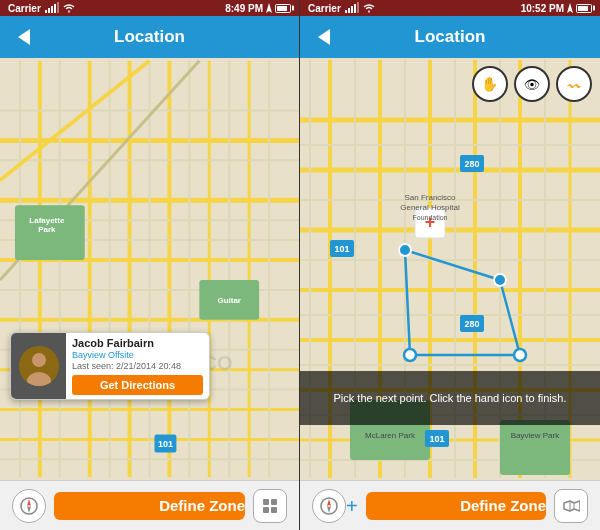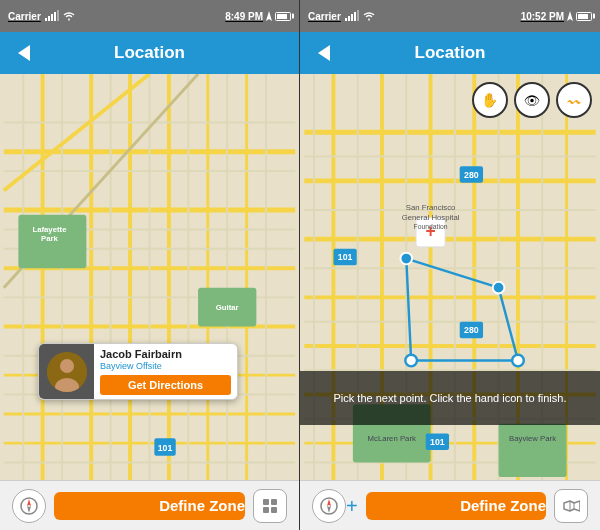--- a/index.html
+++ b/index.html
@@ -17,28 +17,27 @@
       height: 530px;
       display: flex;
       flex-direction: column;
       border-right: 1px solid #333;
       overflow: hidden;
       position: relative;
     }
 
     
     .status-bar {
-      height: 32px;
-      background: #737373;
+      height: 16px;
+      background: #7f1d1d;
       display: flex;
       align-items: center;
       justify-content: space-between;
       padding: 0 8px;
       flex-shrink: 0;
-      text-decoration: underline;
     }
     .status-left {
       font-size: 10px;
       color: white;
       font-weight: 600;
       display: flex;
       align-items: center;
       gap: 4px;
     }
     .status-right {
@@ -144,21 +143,20 @@
       left: 10px;
       background: white;
       border-radius: 6px;
       border: 1px solid #ccc;
       display: flex;
       flex-direction: row;
       align-items: stretch;
       width: 200px;
       box-shadow: 0 2px 6px rgba(0,0,0,0.3);
       overflow: hidden;
-      margin-left: 28px;
     }
     .user-card-avatar {
       width: 55px;
       background: #555;
       display: flex;
       align-items: center;
       justify-content: center;
       flex-shrink: 0;
     }
     .avatar-circle {
@@ -415,20 +413,21 @@
           <svg width="40" height="40" viewBox="0 0 40 40">
             <circle cx="20" cy="20" r="20" fill="#8b6914"></circle>
             <circle cx="20" cy="14" r="7" fill="#c9956b"></circle>
             <ellipse cx="20" cy="35" rx="12" ry="9" fill="#c9956b"></ellipse>
           </svg>
         </div>
       </div>
       <div class="user-card-info">
         <div class="user-name">Jacob Fairbairn</div>
         <div class="user-status">Bayview Offsite</div>
+        <div class="user-last-seen">Last seen: 2/21/2014 20:48</div>
         <button class="get-directions-btn">Get Directions</button>
       </div>
     </div>
   </div>
 
   <div class="bottom-bar">
     <div class="compass-btn">
       <svg width="18" height="18" viewBox="0 0 18 18">
         <circle cx="9" cy="9" r="8" fill="none" stroke="#888" stroke-width="1.5"></circle>
         <polygon points="9,2 11,9 9,8 7,9" fill="#e74c3c"></polygon>

